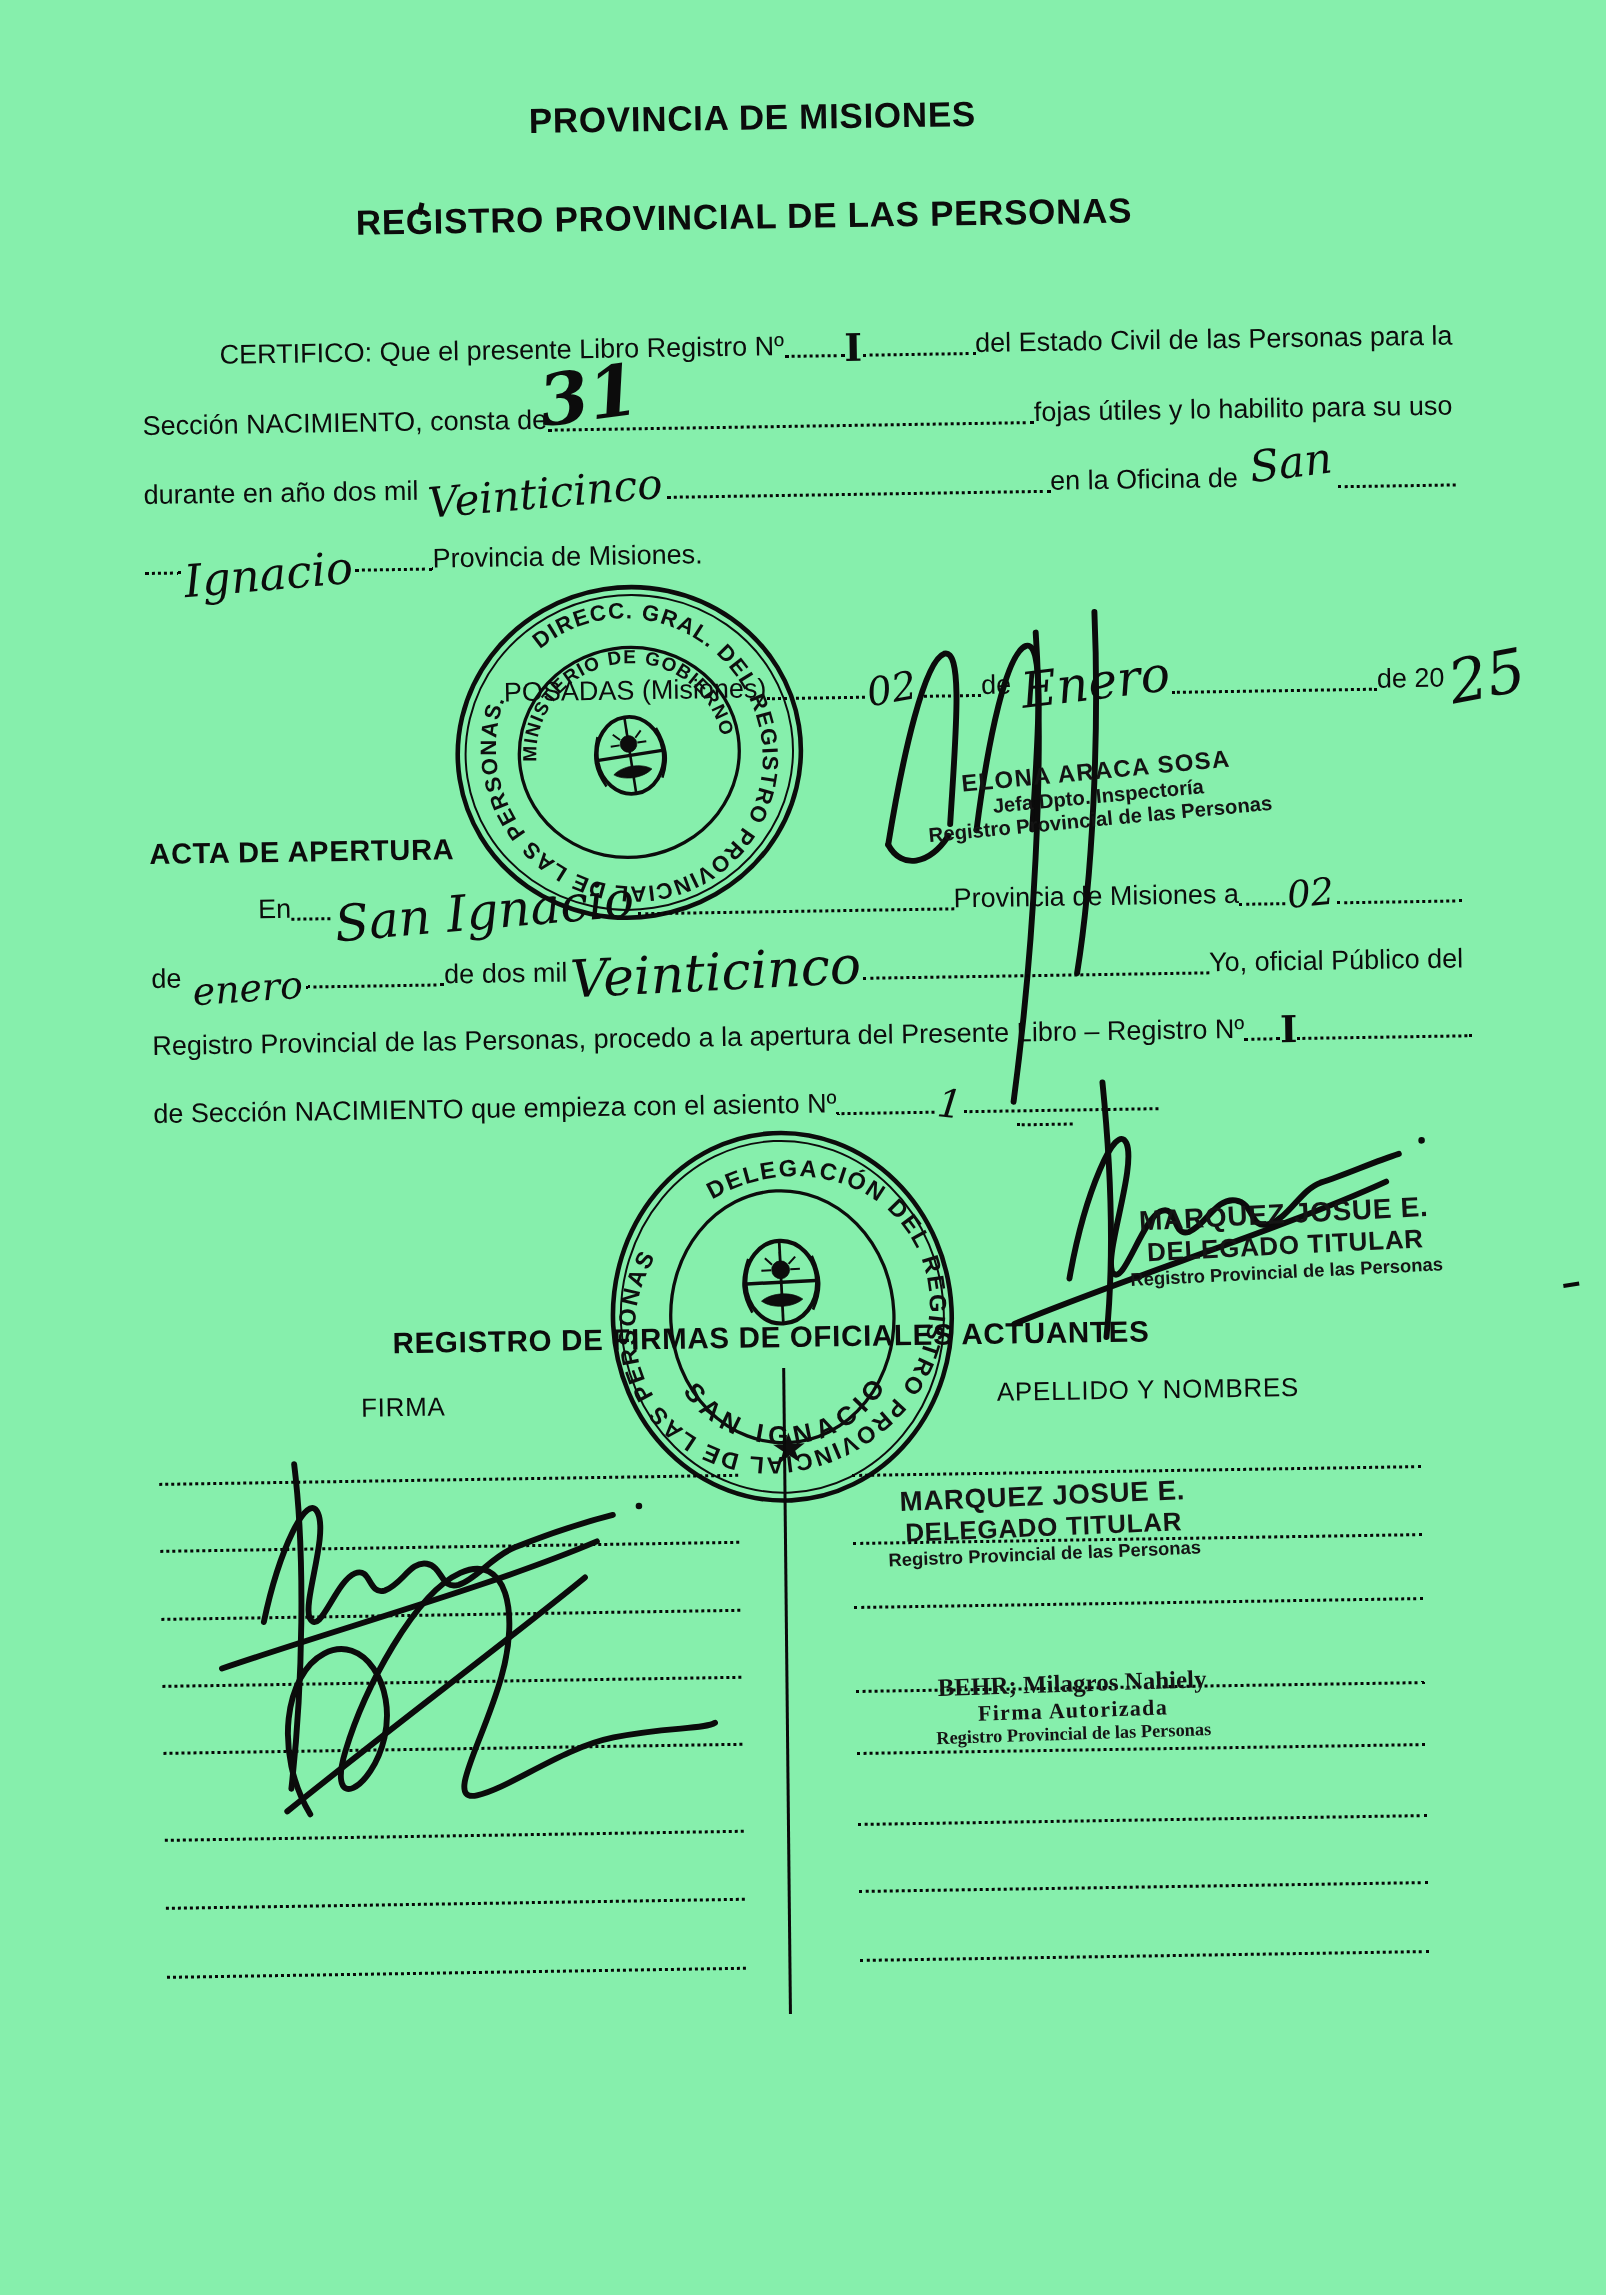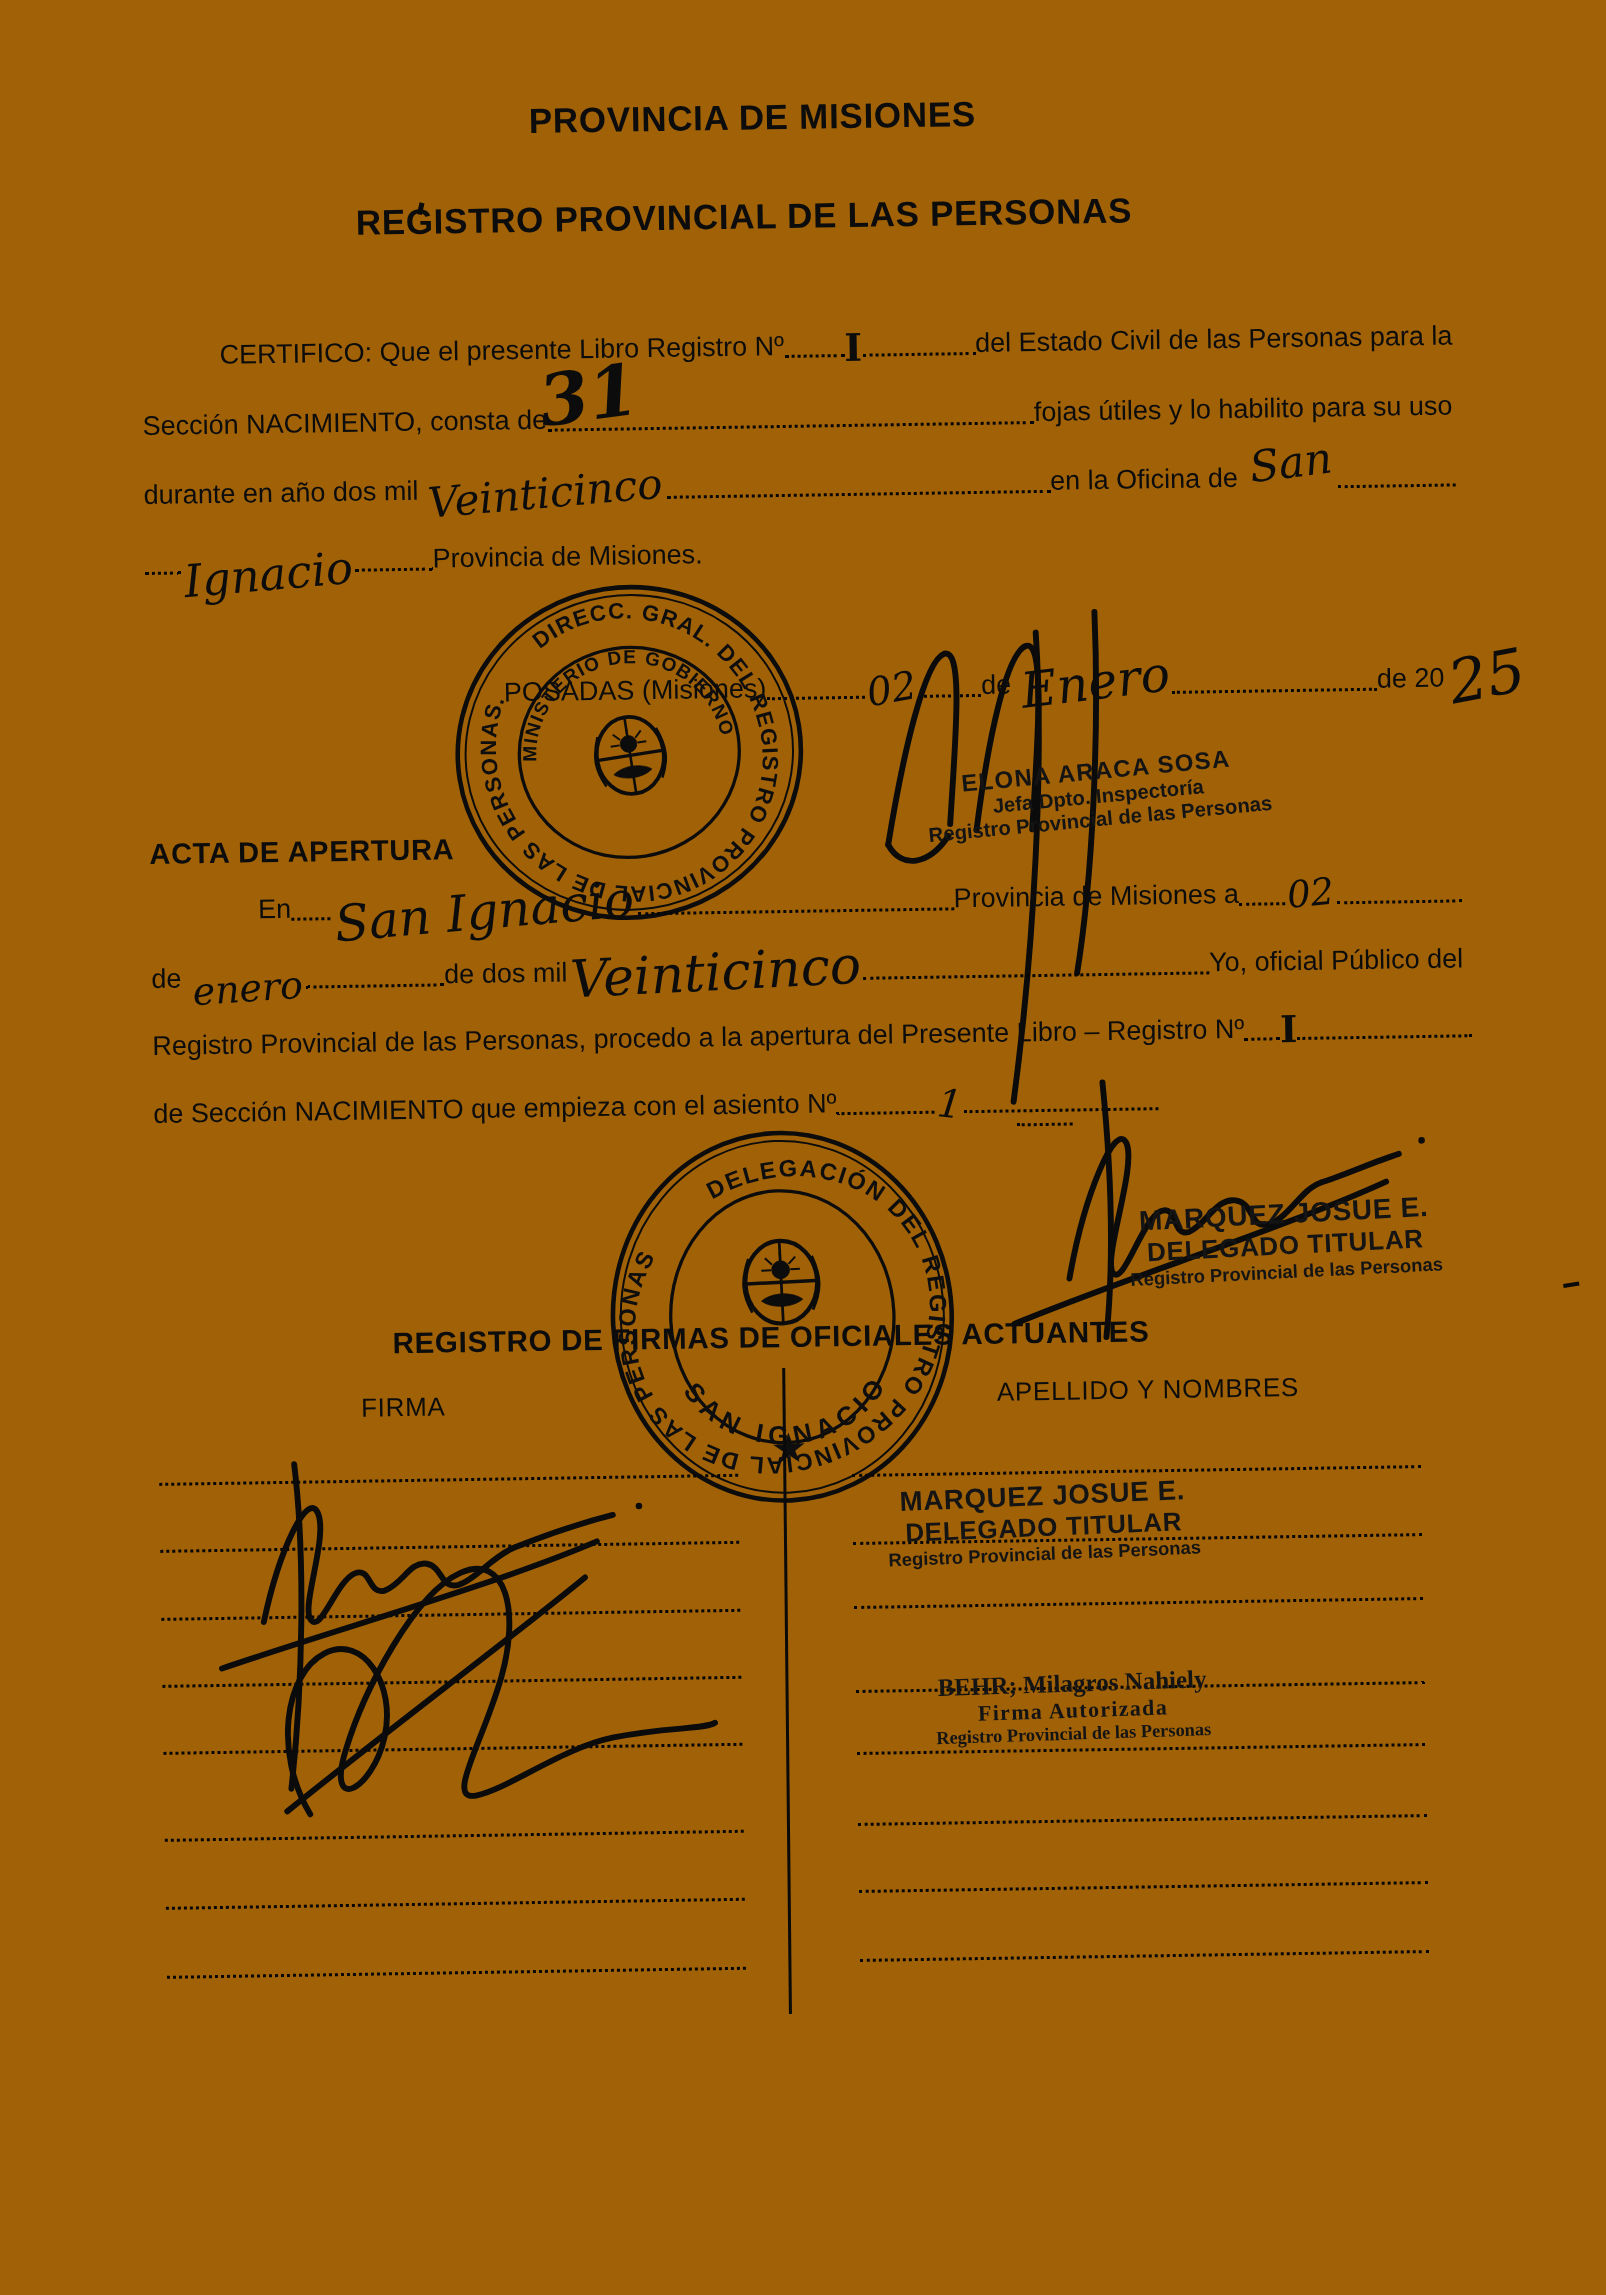--- a/index.html
+++ b/index.html
@@ -1,16 +1,16 @@
 <!DOCTYPE html>
 <html style="font-size:10.5px"><head>
 <meta charset="utf-8">
 <style>
   html,body{margin:0;padding:0;background:#e8e8e8;}
-  .page{position:relative;width:1607px;height:2295px;background:#a16207;overflow:hidden;
+  .page{position:relative;width:1607px;height:2295px;background:#86efac;overflow:hidden;
         font-family:"Liberation Sans",sans-serif;color:#0c0c0c;}
   .skew{position:absolute;inset:0;transform:rotate(-0.9deg);transform-origin:787px 1082px;}
   .abs{position:absolute;}
   .title{position:absolute;font-weight:bold;font-size:35px;letter-spacing:0.7px;text-align:center;white-space:nowrap;}
   .line{position:absolute;display:flex;align-items:flex-end;font-size:27px;line-height:1.15;white-space:nowrap;}
   .pt{padding-bottom:1.3px;}
   .dots{height:0;border-bottom:3.3px dotted #060606;align-self:flex-end;margin-bottom:5.2px;}
   .f{flex:1;}
   .hw{font-family:"DejaVu Serif",serif;font-style:italic;line-height:.72;display:inline-block;}
   .stampblock{position:absolute;text-align:center;color:#141414;}

